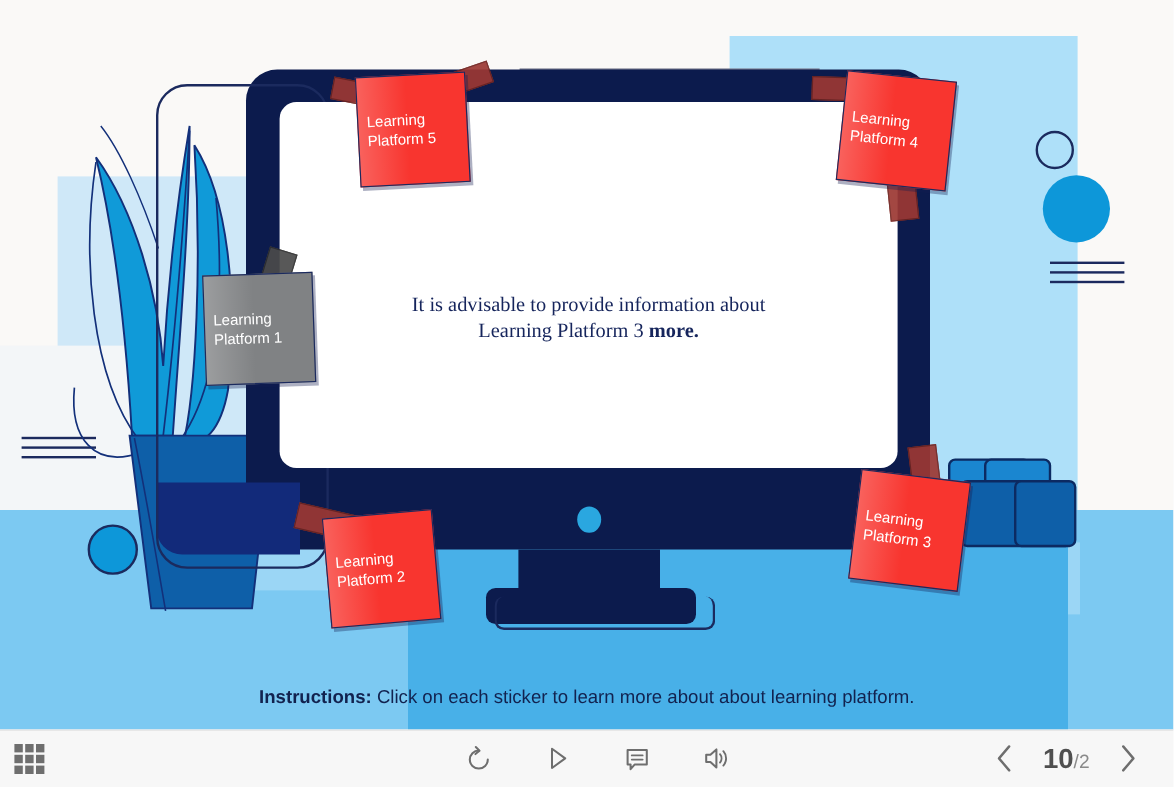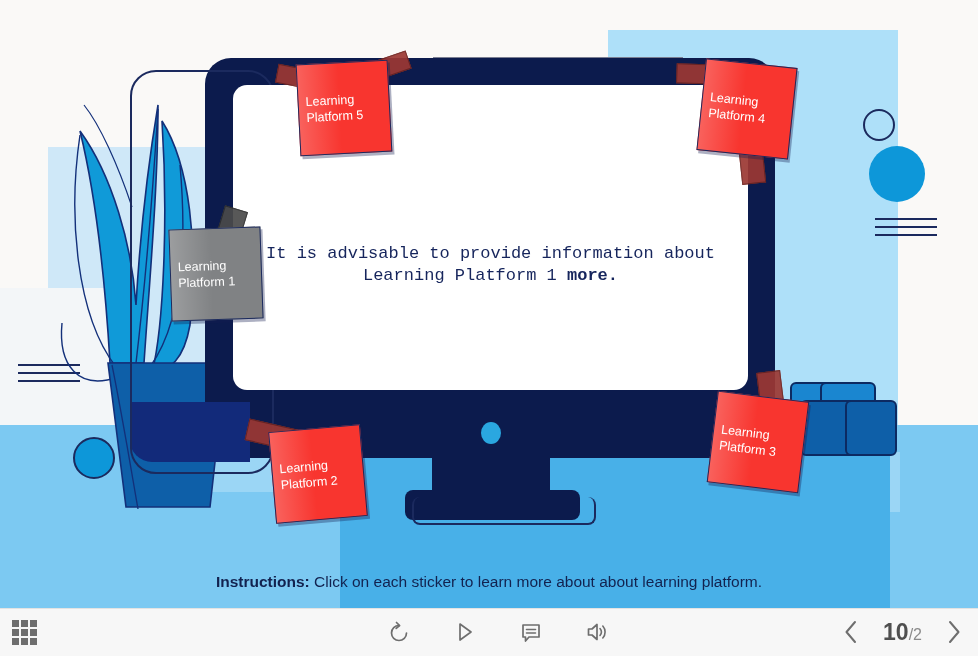--- a/index.html
+++ b/index.html
@@ -40,21 +40,21 @@
 
   
   .book{position:absolute;border:2px solid #0c2a62;border-radius:6px;}
   .book-top{left:790px;top:382px;width:65px;height:42px;background:#1a86d0;}
   .book-top2{left:820px;top:382px;width:52px;height:42px;background:#1a86d0;}
   .book-bot{left:800px;top:400px;width:90px;height:52px;background:#0e5fa8;}
   .book-bot2{left:845px;top:400px;width:48px;height:52px;background:#0e5fa8;}
 
   
   .screen-text{position:absolute;left:253px;top:243px;width:475px;text-align:center;
-    font-size:17px;line-height:22px;color:#16255c;font-family:Liberation Mono, monospace;}
+    font-size:17px;line-height:22px;color:#16255c;font-family:Liberation Serif, serif;}
   .screen-text b{font-weight:bold;}
 
   
   .sticker{position:absolute;width:92px;height:92px;cursor:pointer;}
   .sticker .note{position:absolute;inset:0;background:#f8352f;border:1.5px solid #1b2a5e;
     box-shadow:2px 3px 0 rgba(20,30,80,.35);}
   .sticker .gloss{position:absolute;left:0;top:0;width:46%;height:100%;
     background:linear-gradient(to right,rgba(255,255,255,.22),rgba(255,255,255,0));}
   .sticker .lbl{position:absolute;left:8px;top:50%;transform:translateY(-50%);width:78px;
     color:#fff;font-size:12.5px;line-height:16px;font-family:"Liberation Sans", sans-serif;}
@@ -68,21 +68,21 @@
   .instructions b{font-weight:bold;}
 
   
   .toolbar{position:absolute;left:0;top:608px;width:978px;height:48px;background:#f7f7f7;
     border-top:1px solid #e3e3e3;}
   .tb-left{position:absolute;left:12px;top:11px;}
   .grid-icon{display:grid;grid-template-columns:repeat(3,7px);grid-template-rows:repeat(3,7px);gap:2px;}
   .grid-icon i{display:block;width:7px;height:7px;background:#6e6e6e;}
   .tb-center{position:absolute;left:385px;top:8px;display:flex;gap:38px;align-items:center;}
   .tb-center .ic{width:28px;height:30px;display:flex;align-items:center;justify-content:center;cursor:pointer;}
-  .tb-right{position:absolute;right:14px;top:9px;display:flex;gap:22px;align-items:center;}
+  .tb-right{position:absolute;right:28px;top:9px;display:flex;gap:22px;align-items:center;}
   .chev{cursor:pointer;display:flex;align-items:center;}
   .pagenum{font-size:23px;font-weight:bold;color:#4f4f4f;font-family:"Liberation Sans", sans-serif;}
   .pagetot{font-size:16px;color:#8a8a8a;font-family:"Liberation Sans", sans-serif;}
   .pagewrap{display:flex;align-items:baseline;}
 </style>
 </head>
 <body>
 
 <div id="stage">
 
@@ -130,21 +130,21 @@
   <div class="mon-base"></div>
   <div class="mon-base-outline"></div>
 
   <div class="book book-top"></div>
   <div class="book book-top2"></div>
   <div class="book book-bot"></div>
   <div class="book book-bot2"></div>
 
   <div class="screen-text">
     <span>It is advisable to provide information about</span><br>
-    <span>Learning Platform 1 </span><b>more.</b>
+    <span>Learning Platform 3 </span><b>more.</b>
   </div>
 
   <div class="sticker" style="left:298px;top:62px;transform:rotate(-3deg);">
     <div class="tape" style="left:-20px;top:4px;width:46px;height:17px;transform:rotate(14deg);"></div>
     <div class="tape" style="left:66px;top:-2px;width:46px;height:17px;transform:rotate(-16deg);"></div>
     <div class="note">
         <div class="gloss"></div>
       </div>
     <div class="lbl">
       <span>Learning</span><br>

